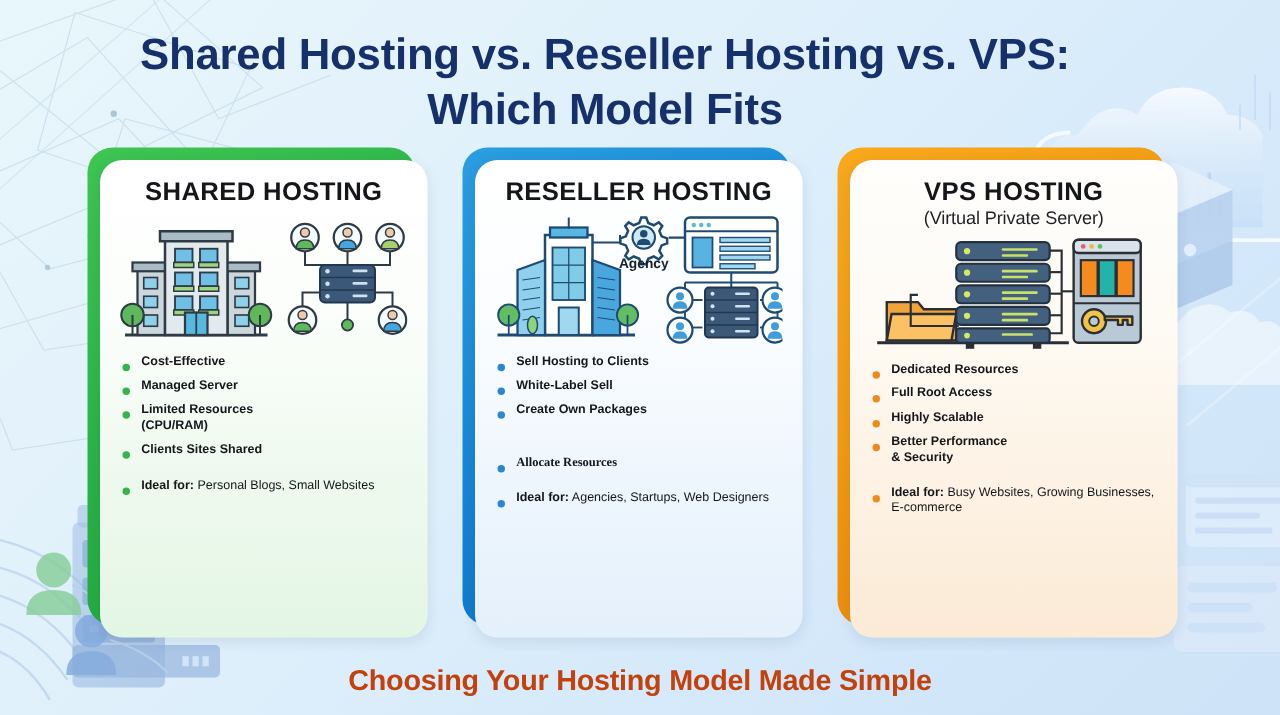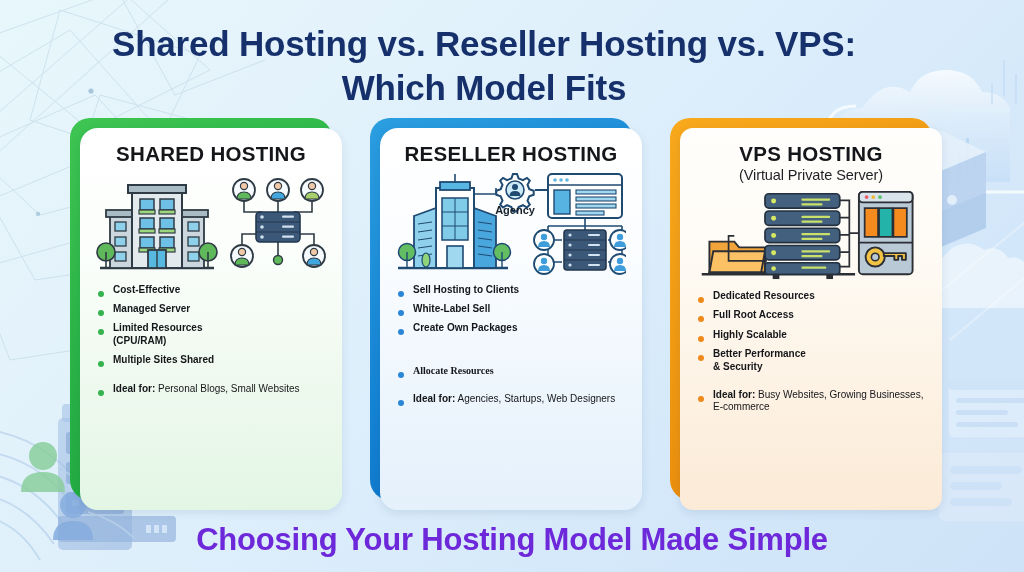--- a/index.html
+++ b/index.html
@@ -46,21 +46,21 @@
 
   .card {
     position: absolute; left: 10px; top: 10px;
     width: 262px; height: 382px;
     border-radius: 18px; overflow: hidden;
     padding: 14px 16px 10px 16px;
     box-shadow: 0 3px 10px rgba(20,50,90,.10);
   }
   .s1 .card { background: linear-gradient(180deg,#ffffff 0%,#fbfefb 32%,#eef9ee 68%,#e3f6e4 100%); }
   .s2 .card { background: linear-gradient(180deg,#ffffff 0%,#fbfdff 32%,#eef6fd 68%,#e4f0fb 100%); }
-  .s3 .card { background: linear-gradient(180deg,#fffefc 0%,#fefbf5 32%,#fdf2e4 68%,#fbead6 100%); border-radius: 13px; }
+  .s3 .card { background: linear-gradient(180deg,#fffefc 0%,#fefbf5 32%,#fdf2e4 68%,#fbead6 100%); }
 
   .card-head { text-align: center; }
   .card-title {
     font-size: 20.5px; font-weight: bold; color: #14161a;
     letter-spacing: .3px; line-height: 1.15;
   }
   .card-sub {
     font-size: 14.5px; color: #1e2025; line-height: 1.2;
     margin-top: 1px; letter-spacing: -.1px;
   }
@@ -86,21 +86,21 @@
   .bullet .cont { font-weight: 600; }
   .bullet.gap { margin-top: 16px; }
   .bullet.ideal { margin-top: 16px; font-weight: 400; }
   .s2 .bullet.gap { margin-top: 30px; font-family: Liberation Serif, serif; }
   .bullet.ideal b { font-weight: bold; }
 
   
   .footer {
     position: absolute; bottom: 14px; left: 0; width: 1024px;
     text-align: center; z-index: 5;
-    font-size: 31px; font-weight: 600; color: #6d28d9;
+    font-size: 23px; font-weight: 600; color: #c2410c;
     letter-spacing: -.2px;
   }
 </style>
 </head>
 <body>
 
 <div class="bg-layer">
   <svg class="bg-svg" viewBox="0 0 1024 572">
     <defs>
       <linearGradient id="cloudG" x1="0" y1="0" x2="0" y2="1">
@@ -346,21 +346,21 @@
         </g>
       </svg>
 
       <div class="bullets">
         <div class="bullet">Cost-Effective</div>
         <div class="bullet">Managed Server</div>
         <div class="bullet">
           <span>Limited Resources</span><br>
           <span class="cont">(CPU/RAM)</span>
         </div>
-        <div class="bullet">Multiple Sites Shared</div>
+        <div class="bullet">Clients Sites Shared</div>
         <div class="bullet ideal">
           <b>Ideal for:</b>
           <span>Personal Blogs, Small Websites</span>
         </div>
       </div>
     </div>
   </div>
 
   <div class="card-slot s2">
     <div class="backdrop"></div>

